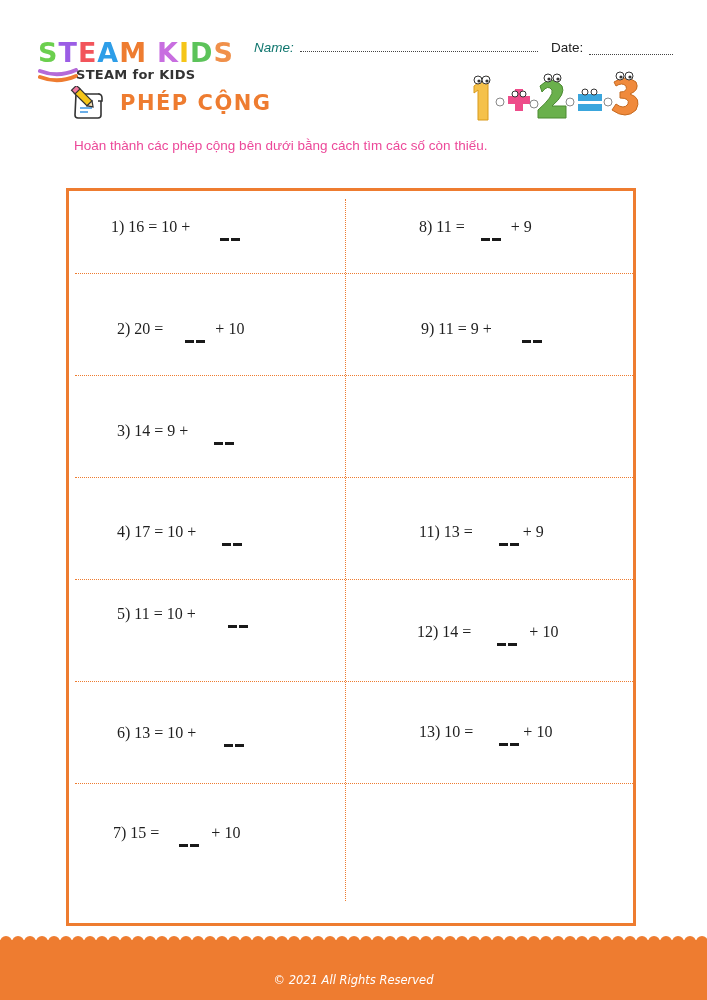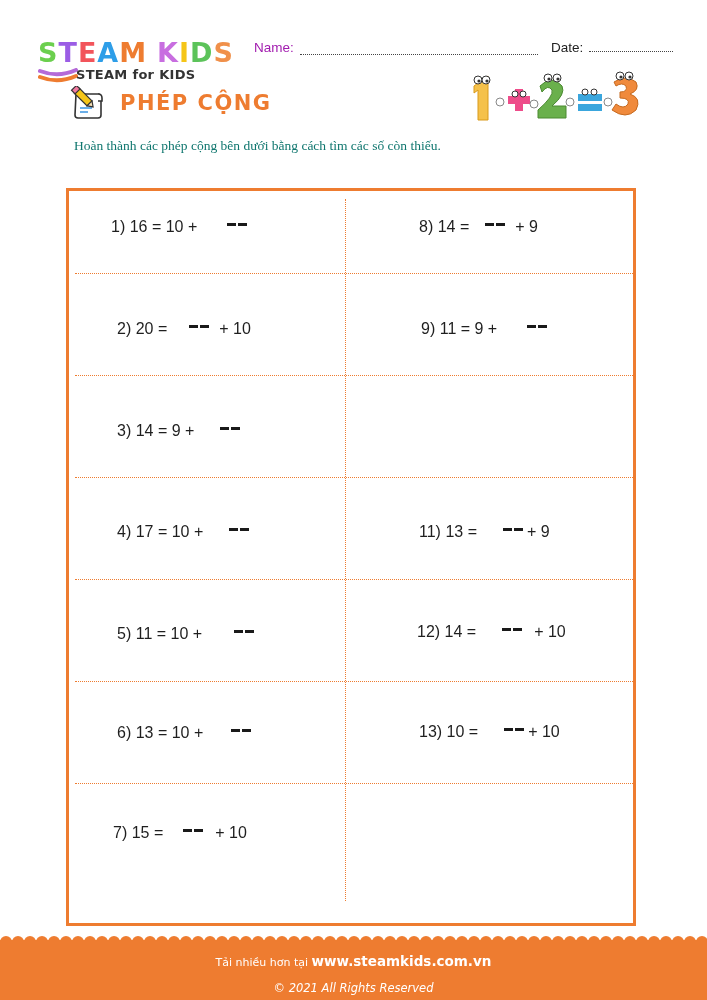--- a/index.html
+++ b/index.html
@@ -5,45 +5,45 @@
     * { box-sizing: border-box; margin: 0; padding: 0; }
     html, body { width: 707px; height: 1000px; background: #ffffff; overflow: hidden; }
     body { position: relative; font-family: "Liberation Sans", "DejaVu Sans", sans-serif; color: #222; }
 
     .logo { position: absolute; left: 38px; top: 38px; width: 200px; height: 45px; }
     .logo-word { font-family: "DejaVu Sans", sans-serif; font-weight: bold; font-size: 27px; letter-spacing: 1px; line-height: 30px; white-space: nowrap; }
     .logo-word span { display: inline-block; }
     .logo-swoosh { position: absolute; left: 0; top: 30px; }
     .logo-sub { position: absolute; left: 38px; top: 29px; font-family: "DejaVu Sans", sans-serif; font-weight: bold; font-size: 13px; color: #333; letter-spacing: 0.3px; }
 
-    .name-line { position: absolute; left: 254px; top: 40px; font-size: 13.5px; color: #a21caf; display: flex; align-items: flex-end; }
+    .name-line { position: absolute; left: 254px; top: 40px; font-size: 13.5px; color: #0f766e; display: flex; align-items: flex-start; font-style: italic; }
     .dots { display: inline-block; border-bottom: 1px dotted #444; height: 12px; margin-left: 6px; }
-    .date-line { position: absolute; left: 551px; top: 40px; font-size: 13.5px; color: #222; display: flex; }
+    .date-line { position: absolute; left: 551px; top: 40px; font-size: 13.5px; color: #222; display: flex; align-items: flex-end; }
 
     .title-row { position: absolute; left: 70px; top: 86px; display: flex; align-items: center; }
     .title-icon { width: 36px; height: 34px; }
     .title { margin-left: 14px; font-family: "DejaVu Sans", sans-serif; font-weight: bold; font-size: 21px; color: #ee7c30; letter-spacing: 1.5px; }
 
     .mascots { position: absolute; left: 468px; top: 68px; width: 176px; height: 58px; }
 
-    .instructions { position: absolute; left: 74px; top: 138px; font-family: Liberation Serif, serif; font-size: 13.5px; color: #0f766e; }
+    .instructions { position: absolute; left: 74px; top: 138px; font-family: Liberation Sans, sans-serif; font-size: 13.5px; color: #ec4899; }
 
     .sheet { position: absolute; left: 66px; top: 188px; width: 570px; height: 738px; border: 3px solid #ee7c30; }
     .col-divider { position: absolute; left: 276px; top: 8px; height: 702px; border-left: 1px dotted #ee7c30; }
     .row-divider { position: absolute; left: 6px; right: 0; border-top: 1px dotted #ee7c30; }
 
-    .problem { position: absolute; font-family: Liberation Sans, sans-serif; font-size: 16px; color: #1f1f1f; white-space: nowrap; display: flex; align-items: flex-start; }
+    .problem { position: absolute; font-family: Liberation Serif, serif; font-size: 16px; color: #1f1f1f; white-space: nowrap; display: flex; align-items: flex-end; }
     .blank { display: inline-block; width: 20px; height: 3px; background: #1a1a1a; position: relative; top: 5px; margin: 0 4px; }
     .blank::after { content: ""; position: absolute; left: 9px; top: 0; width: 2px; height: 3px; background: #fff; }
 
     .footer { position: absolute; left: 0; top: 940px; width: 707px; height: 60px; background: #ee7c30; }
     .scallops { position: absolute; left: 0; top: -6px; width: 707px; height: 8px; }
     .footer-line1 { position: absolute; left: 0; width: 707px; top: 13px; text-align: center; color: #fff; font-size: 11px; font-family: "DejaVu Sans", sans-serif; }
     .footer-line1 .url { font-weight: bold; font-size: 13.5px; }
-    .footer-line2 { position: absolute; left: 0; width: 707px; top: 33px; text-align: center; color: #fff; font-size: 11.5px; font-style: italic; font-family: "DejaVu Sans", sans-serif; margin-top: 8px; }
+    .footer-line2 { position: absolute; left: 0; width: 707px; top: 33px; text-align: center; color: #fff; font-size: 11.5px; font-style: italic; font-family: "DejaVu Sans", sans-serif; }
   </style>
 </head>
 <body>
 
 <div class="logo">
   <div class="logo-word">
     <span style="color:#6bcf4e">S</span><span style="color:#9b5de5">T</span><span style="color:#f2545b">E</span><span style="color:#2e9ee8">A</span><span style="color:#ee7c30">M</span><span style="width:10px"></span><span style="color:#c86ee0">K</span><span style="color:#f5c518">I</span><span style="color:#5cc35a">D</span><span style="color:#f0904a">S</span>
   </div>
   <svg class="logo-swoosh" width="40" height="16" viewBox="0 0 40 16">
     <path d="M2 3 Q20 10 38 2" stroke="#b46ad8" stroke-width="4" fill="none" stroke-linecap="round"></path>
@@ -127,36 +127,36 @@
     <span>+ 10</span>
   </div>
   <div class="problem" style="left:48px; top:231px">
     <span>3) 14 = 9 +</span>
     <span class="blank" style="margin-left:26px"></span>
   </div>
   <div class="problem" style="left:48px; top:332px">
     <span>4) 17 = 10 +</span>
     <span class="blank" style="margin-left:26px"></span>
   </div>
-  <div class="problem" style="left:48px; top:434px">
+  <div class="problem" style="left:48px; top:414px">
     <span>5) 11 = 10 +</span>
     <span class="blank" style="margin-left:32px"></span>
   </div>
   <div class="problem" style="left:48px; top:533px">
     <span>6) 13 = 10 +</span>
     <span class="blank" style="margin-left:28px"></span>
   </div>
   <div class="problem" style="left:44px; top:633px">
     <span>7) 15 =</span>
     <span class="blank" style="margin:0 12px 0 20px"></span>
     <span>+ 10</span>
   </div>
 
   <div class="problem" style="left:350px; top:27px">
-    <span>8) 14 =</span>
+    <span>8) 11 =</span>
     <span class="blank" style="margin:0 10px 0 16px"></span>
     <span>+ 9</span>
   </div>
   <div class="problem" style="left:352px; top:129px">
     <span>9) 11 = 9 +</span>
     <span class="blank" style="margin-left:30px"></span>
   </div>
   <div class="problem" style="left:350px; top:332px">
     <span>11) 13 =</span>
     <span class="blank" style="margin:0 4px 0 26px"></span>
@@ -176,18 +176,14 @@
 
 <div class="footer">
   <svg class="scallops" width="707" height="8" viewBox="0 0 707 8" preserveAspectRatio="none">
     <defs>
       <pattern id="sc" width="12" height="8" patternUnits="userSpaceOnUse">
         <circle cx="6" cy="8" r="6" fill="#ee7c30"></circle>
       </pattern>
     </defs>
     <rect width="707" height="8" fill="url(#sc)"></rect>
   </svg>
-  <div class="footer-line1">
-    <span>Tải nhiều hơn tại</span>
-    <span class="url">www.steamkids.com.vn</span>
-  </div>
   <div class="footer-line2">©  2021 All Rights Reserved</div>
 </div>
 
 </body></html>

